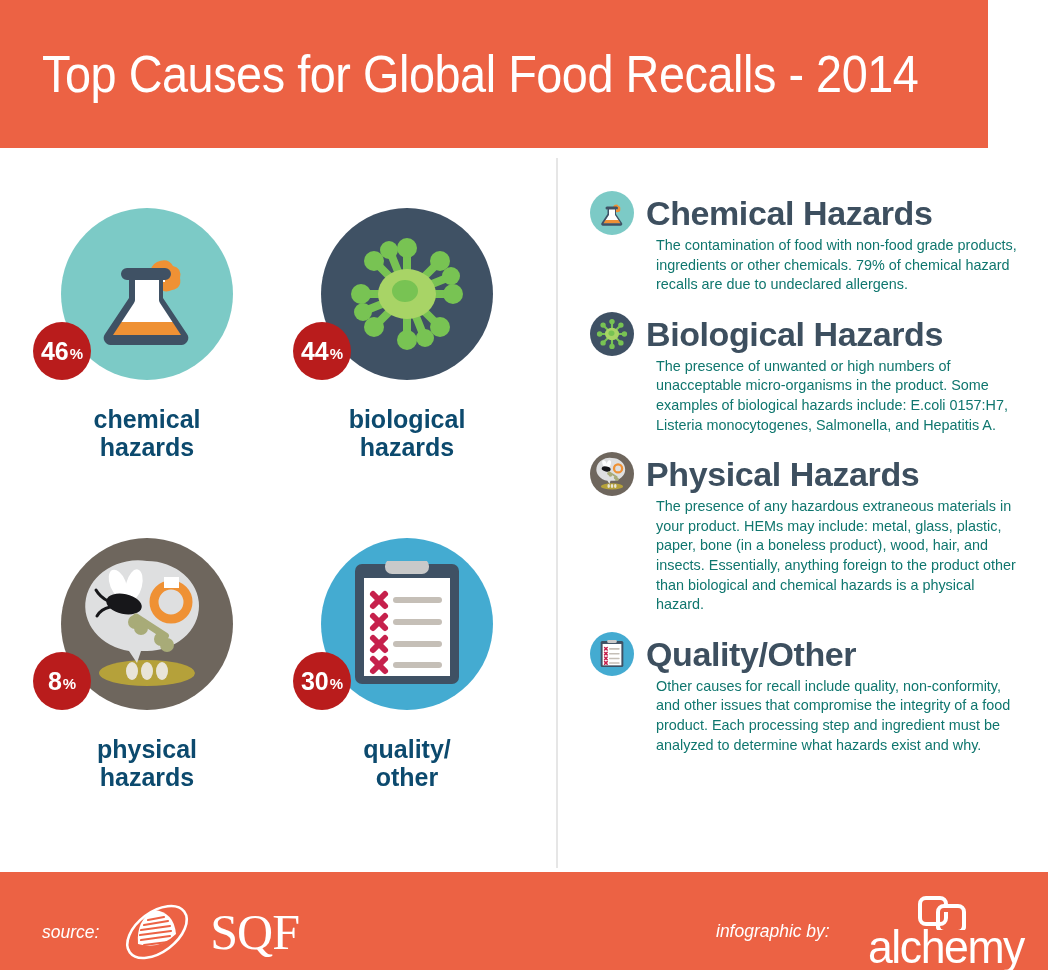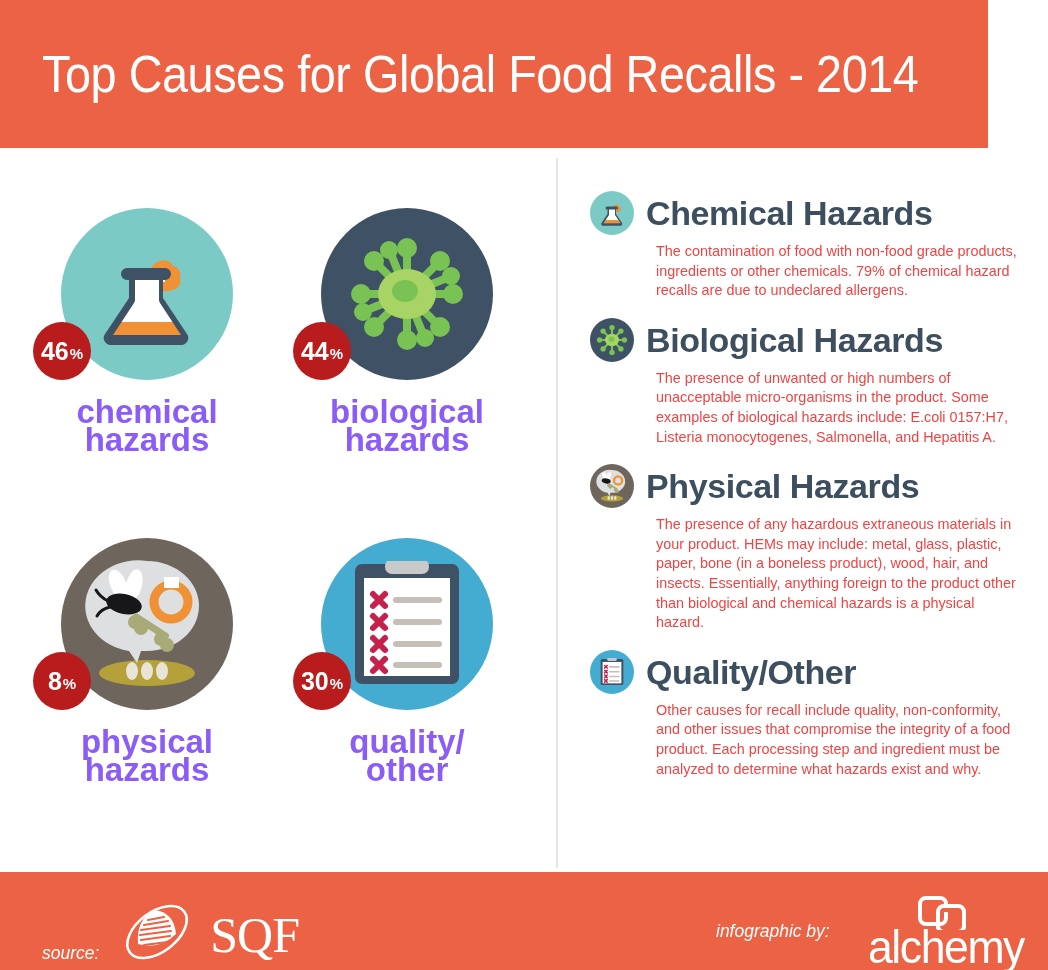--- a/index.html
+++ b/index.html
@@ -46,48 +46,48 @@
   .badge {
     position:absolute; width:58px; height:58px; border-radius:50%;
     background:#b91c1c; color:#ffffff;
     display:flex; align-items:center; justify-content:center;
     left:11px; top:114px;
     z-index:5;
   }
   .badge .num { font-size:25px; font-weight:bold; line-height:1; }
   .badge .pct { font-size:15px; font-weight:bold; line-height:1; margin-left:1px; position:relative; top:2px;}
   .stat-label {
-    margin-top:10px; text-align:center;
-    font-size:33px; font-weight:bold; line-height:28px;
-    color:#8b5cf6;
+    margin-top:17px; text-align:center;
+    font-size:25px; font-weight:bold; line-height:28px;
+    color:#0c4a6e;
   }
 
   
   .right-col { position:absolute; left:590px; top:190px; width:430px; }
   .section { position:relative; margin-bottom:16px; }
   .sec-head { display:flex; align-items:center; gap:12px; height:46px; }
   .sec-icon {
     width:44px; height:44px; border-radius:50%; flex:0 0 44px;
     display:flex; align-items:center; justify-content:center; overflow:hidden;
   }
   .sec-title {
     font-size:34px; font-weight:bold; color:#3d4f5f; line-height:36px;
     letter-spacing:-0.4px; white-space:nowrap;
   }
   .sec-body {
-    margin-left:66px; margin-top:6px;
-    font-size:14.4px; line-height:19.6px; color:#ef4444;
+    margin-left:66px; 
+    font-size:14.4px; line-height:19.6px; color:#0f766e;
   }
 
   
   .footer {
     position:absolute; left:0; top:872px; width:1048px; height:98px;
     background:#ec6244;
   }
-  .foot-left { position:absolute; left:42px; top:28px; display:flex; align-items:flex-end; gap:14px; }
+  .foot-left { position:absolute; left:42px; top:28px; display:flex; align-items:center; gap:14px; }
   .foot-right { position:absolute; right:40px; top:24px; display:flex; align-items:center; gap:28px; }
   .foot-text {
     font-size:19px; font-style:italic; color:#ffffff; font-weight:400;
     transform:scaleX(0.92); transform-origin:left center;
   }
   .sqf-word {
     font-family:"Liberation Serif", serif; font-size:50px; color:#fff;
     line-height:58px; letter-spacing:-1px;
   }
   .alchemy-word {

